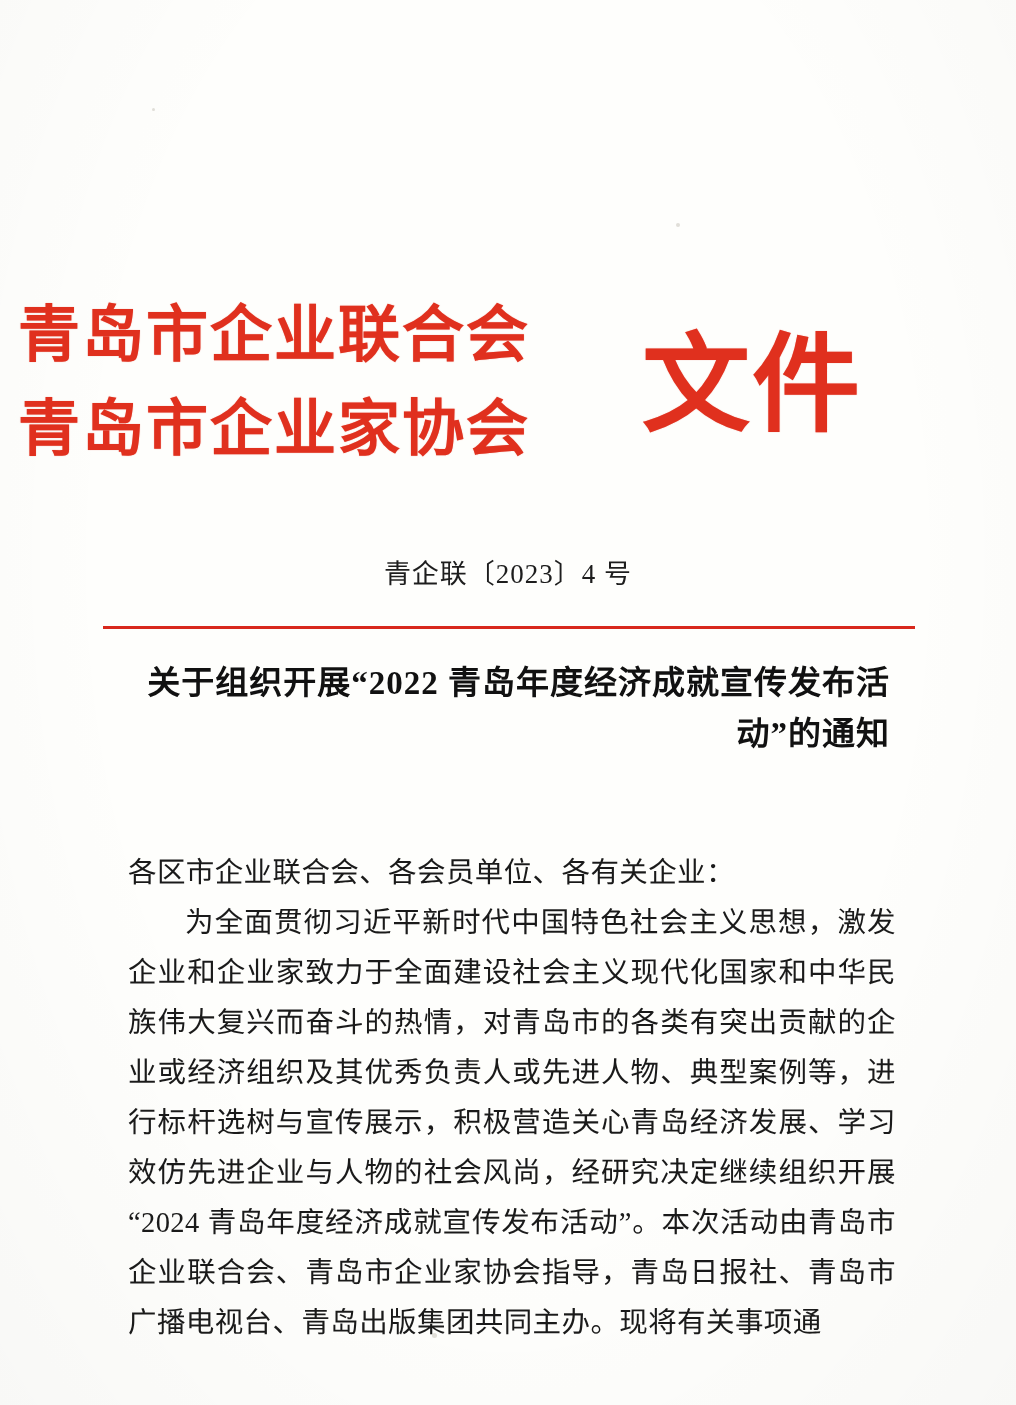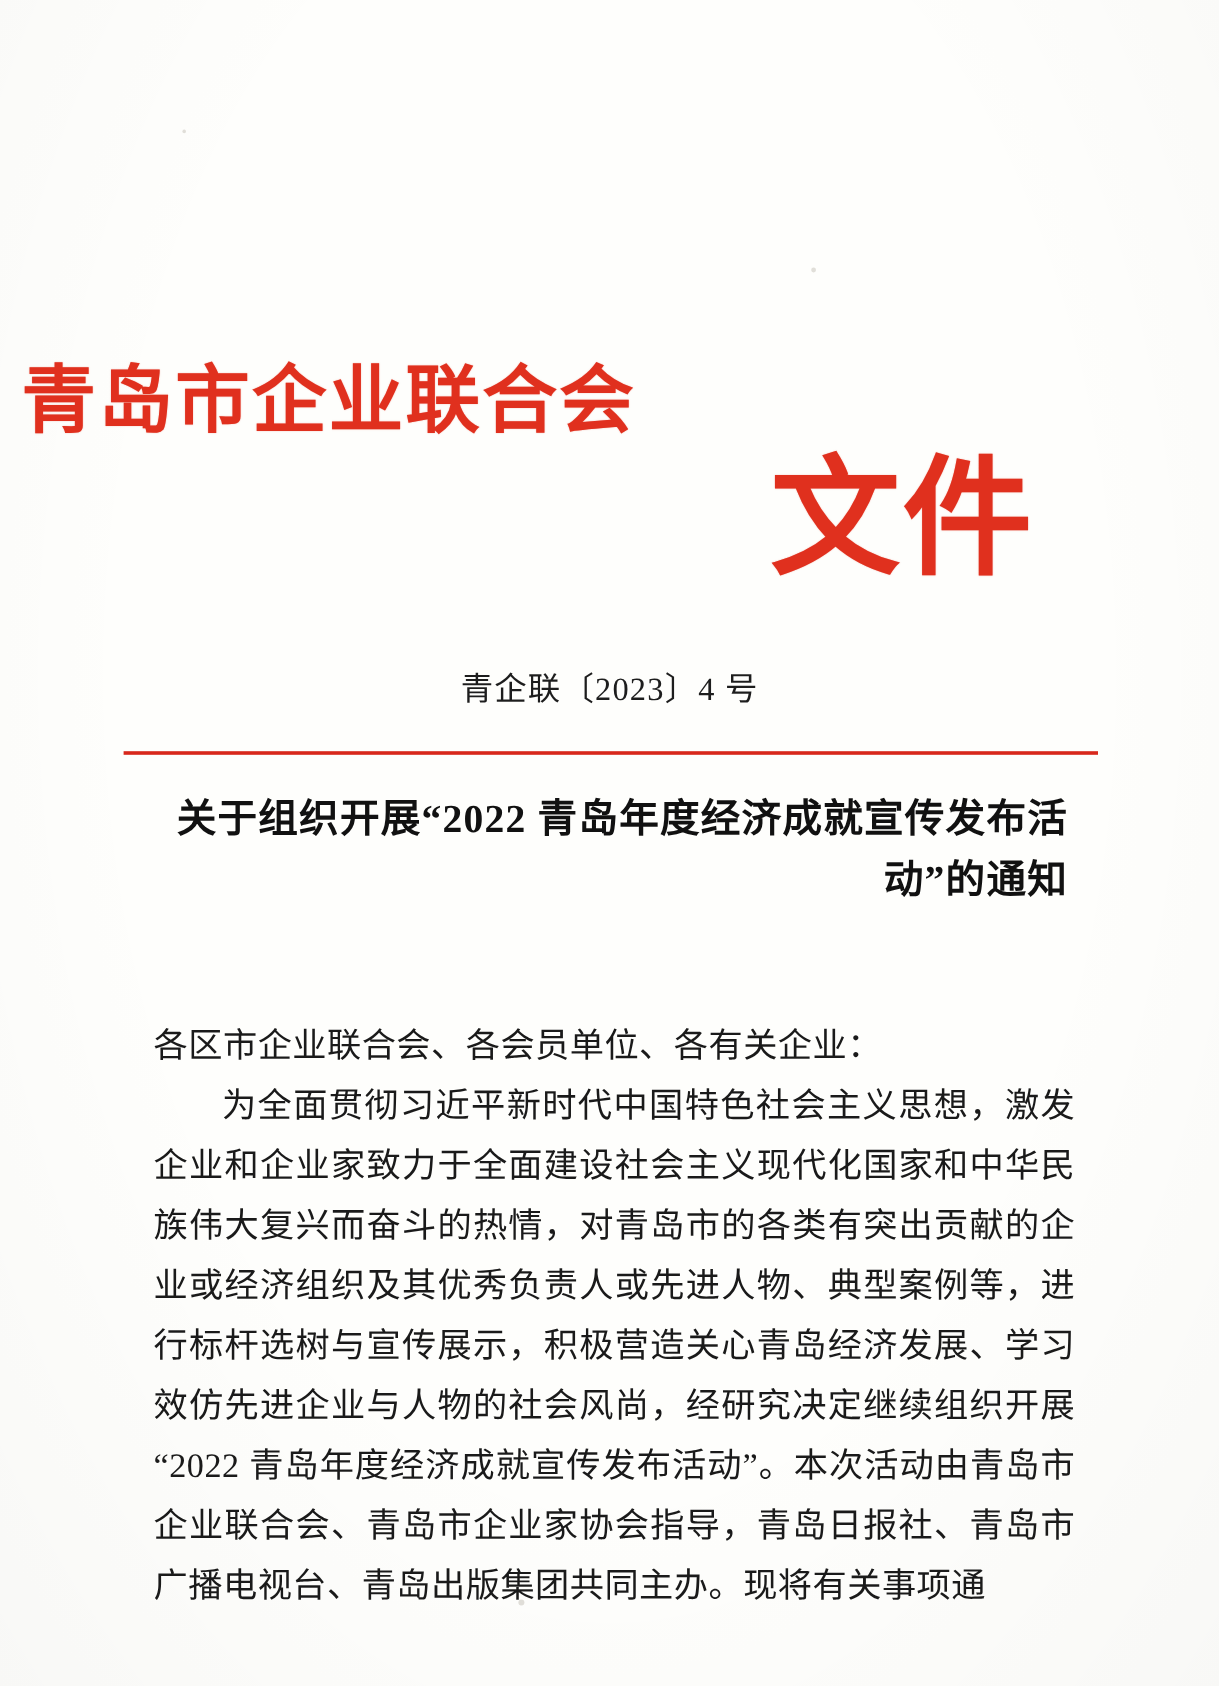--- a/index.html
+++ b/index.html
@@ -61,21 +61,20 @@
     left: 632px;
     top: 74px;
     color: #e0301e;
     font-family: "Liberation Serif", "DejaVu Serif", serif;
     font-weight: bold;
     font-size: 108px;
     line-height: 1;
     letter-spacing: 2px;
     white-space: nowrap;
     text-shadow: 0 0 1px rgba(224,48,30,0.5);
-    margin-top: 48px;
   }
   .doc-number {
     position: absolute;
     top: 552px;
     left: 0;
     width: 1016px;
     text-align: center;
     font-size: 27px;
     color: #1d1d1d;
     letter-spacing: 1px;
@@ -136,28 +135,29 @@
 
   <div class="paper-tint"></div>
 
   <div class="speck" style="top:223px;left:676px;width:4px;height:4px;"></div>
   <div class="speck" style="top:1333px;left:432px;width:5px;height:5px;"></div>
   <div class="speck" style="top:108px;left:152px;width:3px;height:3px;"></div>
 
   <div class="letterhead">
     <div class="lh-rows">
       <div class="lh-line lh-line-1">青岛市企业联合会</div>
+      <div class="lh-line lh-line-2">青岛市企业家协会</div>
       <div class="lh-wen">文件</div>
     </div>
   </div>
 
   <div class="doc-number">青企联〔2023〕4 号</div>
 
   <div class="red-rule"></div>
 
   <div class="title">关于组织开展“2022 青岛年度经济成就宣传发布活动”的通知</div>
 
   <div class="body-block">
     <p class="salutation">各区市企业联合会、各会员单位、各有关企业：</p>
-    <p class="para">为全面贯彻习近平新时代中国特色社会主义思想，激发企业和企业家致力于全面建设社会主义现代化国家和中华民族伟大复兴而奋斗的热情，对青岛市的各类有突出贡献的企业或经济组织及其优秀负责人或先进人物、典型案例等，进行标杆选树与宣传展示，积极营造关心青岛经济发展、学习效仿先进企业与人物的社会风尚，经研究决定继续组织开展“2022 青岛年度经济成就宣传发布活动”。本次活动由青岛市企业联合会、青岛市企业家协会指导，青岛日报社、青岛市广播电视台、青岛出版集团共同主办。现将有关事项通</p>
+    <p class="para">为全面贯彻习近平新时代中国特色社会主义思想，激发企业和企业家致力于全面建设社会主义现代化国家和中华民族伟大复兴而奋斗的热情，对青岛市的各类有突出贡献的企业或经济组织及其优秀负责人或先进人物、典型案例等，进行标杆选树与宣传展示，积极营造关心青岛经济发展、学习效仿先进企业与人物的社会风尚，经研究决定继续组织开展“2024 青岛年度经济成就宣传发布活动”。本次活动由青岛市企业联合会、青岛市企业家协会指导，青岛日报社、青岛市广播电视台、青岛出版集团共同主办。现将有关事项通</p>
   </div>
 
 </div>
 
 </body></html>

